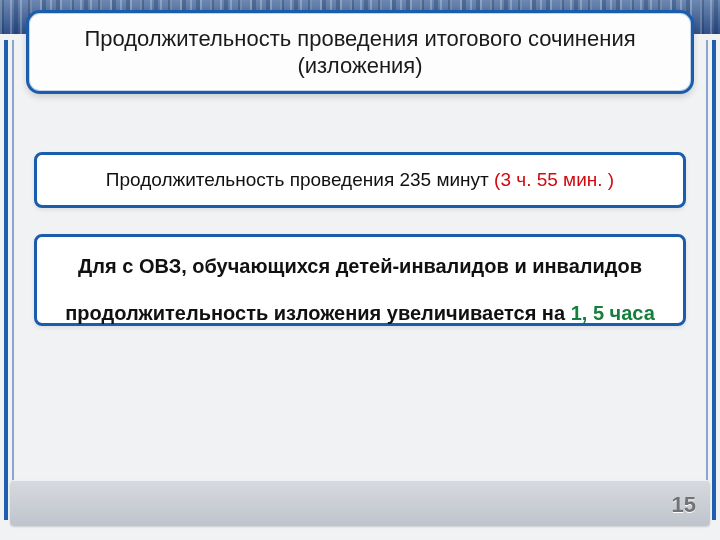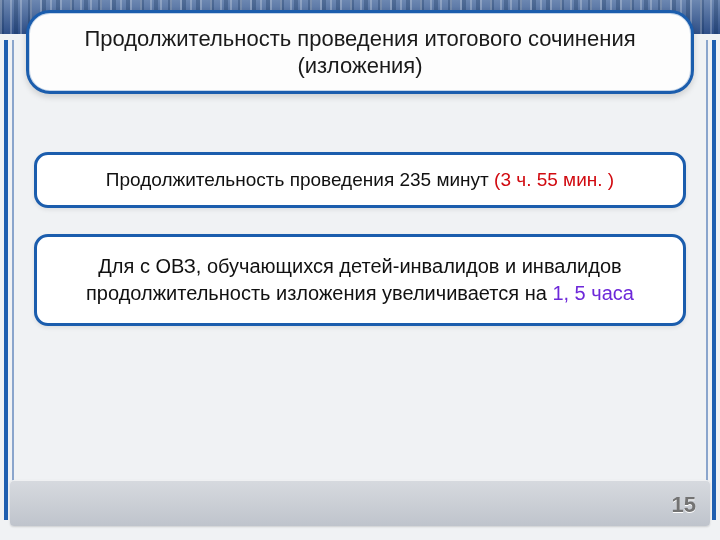--- a/index.html
+++ b/index.html
@@ -32,57 +32,57 @@
   .side-lines.right { right: 4px; border-right: 4px solid #1f5fb0; }
   .side-lines.right::after { content:""; position:absolute; right:4px; top:0; bottom:0; width:2px; background:#8aa5cc; }
 
   
   .title-box {
     position: absolute;
     top: 10px; left: 26px; right: 26px;
     height: 84px;
     background: #fdfdfd;
     border: 3px solid #1b5dad;
-    border-radius: 24px;
+    border-radius: 14px;
     box-shadow: 0 3px 6px rgba(0,0,0,0.15), inset 0 0 0 1px rgba(27,93,173,0.25);
     display: flex; align-items: center; justify-content: center;
     text-align: center;
     padding: 6px 16px;
     z-index: 5;
   }
   .title-box h1 {
     font-size: 22px;
     font-weight: 400;
     color: #1a1a1a;
     line-height: 1.25;
   }
 
   
   .box {
     position: absolute;
     left: 34px; right: 34px;
     border: 3px solid #1b5dad;
-    border-radius: 14px;
+    border-radius: 8px;
     background: #fff;
     box-shadow: 0 2px 4px rgba(0,0,0,0.08);
     display: flex; align-items: center; justify-content: center;
     text-align: left;
     padding: 10px 18px;
   }
   .box.duration { top: 152px; height: 56px; }
   .box.duration p {
     font-size: 19px; color: #111; font-weight: 400;
   }
   .box.duration .highlight { color: #d10a10; }
 
   .box.ovz { top: 234px; height: 92px; flex-direction: column; padding: 12px 20px; }
   .box.ovz p {
-    font-size: 20px; color: #111; font-weight: 400; line-height: 1.35;
+    font-size: 20px; color: #111; font-weight: 700; line-height: 1.35; margin-top: 20px;
   }
-  .box.ovz .highlight { color: #6d28d9; }
+  .box.ovz .highlight { color: #15803d; }
 
   
   .bottom-band {
     position: absolute; left: 10px; right: 10px; bottom: 14px; height: 46px;
     background: linear-gradient(180deg, #d7dadf 0%, #bfc4cc 100%);
     border-radius: 4px;
     box-shadow: inset 0 1px 0 rgba(255,255,255,0.6), 0 1px 2px rgba(0,0,0,0.15);
   }
   .page-num {
     position: absolute; right: 24px; bottom: 22px;

